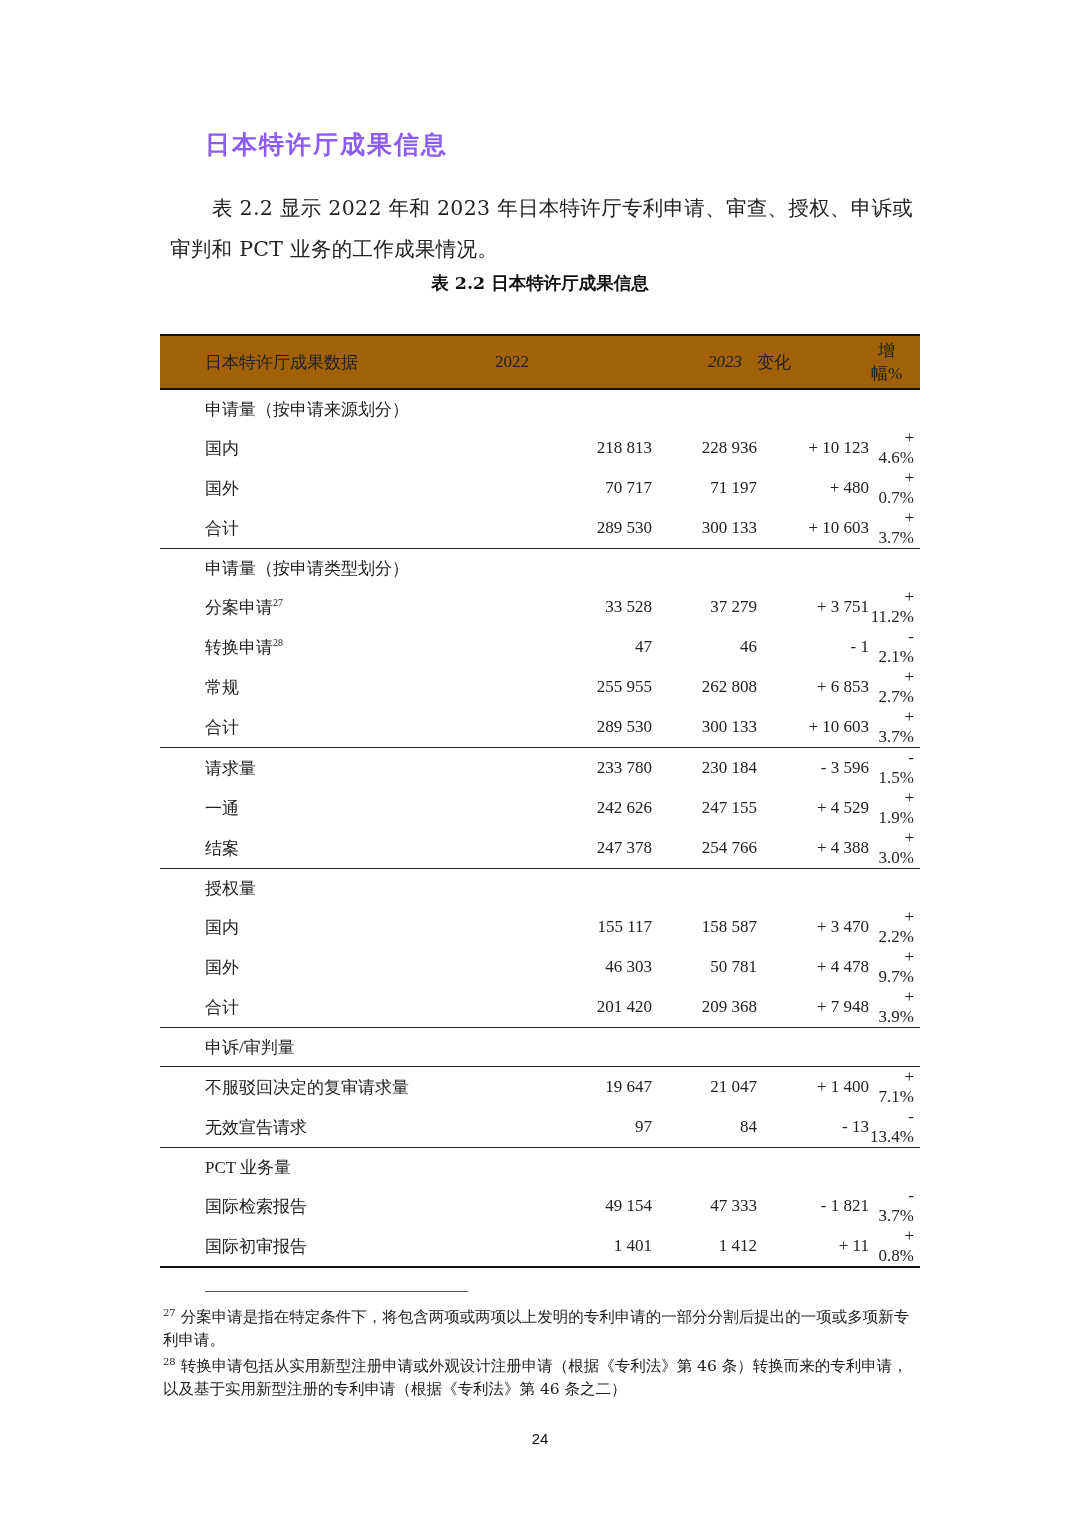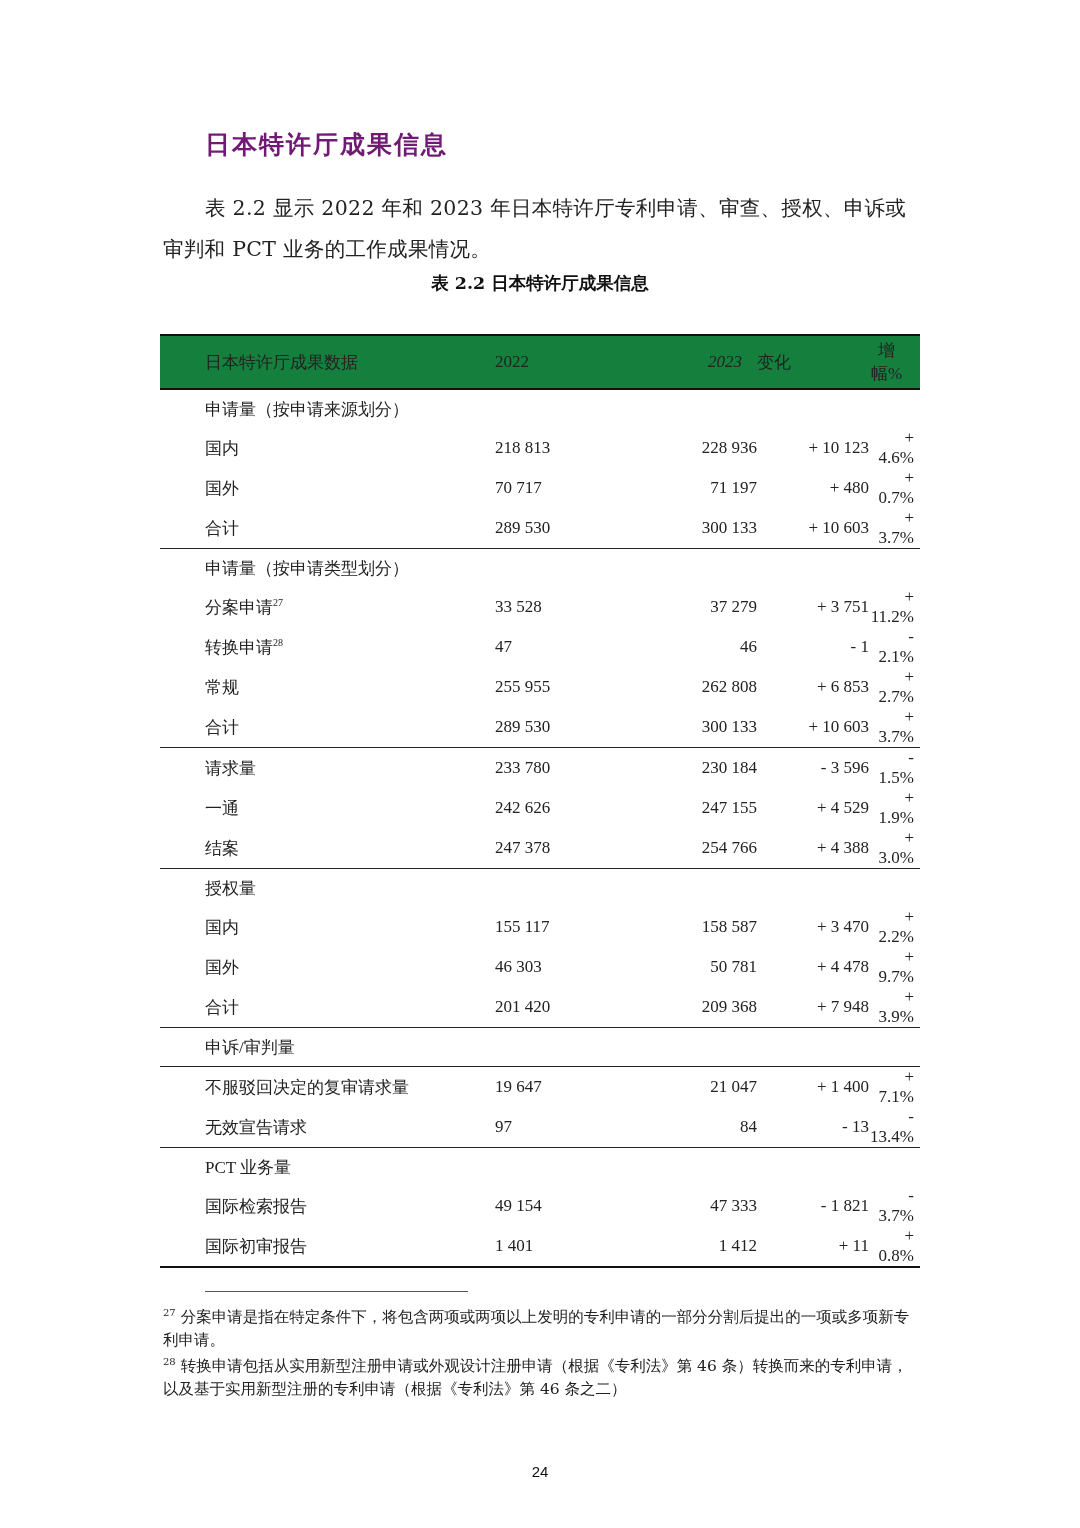--- a/index.html
+++ b/index.html
@@ -3,45 +3,45 @@
 <meta charset="utf-8">
 <style>
   html, body { margin: 0; padding: 0; background: #ffffff; }
   body {
     width: 1080px; height: 1528px; position: relative; overflow: hidden;
     font-family: "DejaVu Serif", "Liberation Serif", serif; color: #1a1a1a;
   }
   .section-heading {
     position: absolute; left: 205px; top: 128px;
     font-family: "DejaVu Sans", "Liberation Sans", sans-serif;
-    font-size: 25px; font-weight: bold; letter-spacing: 2px; color: #701a75;
+    font-size: 25px; font-weight: bold; letter-spacing: 2px; color: #8b5cf6;
   }
   .intro {
-    position: absolute; left: 163px; top: 188px; width: 760px;
+    position: absolute; left: 170px; top: 188px; width: 760px;
     font-size: 20.5px; line-height: 41px; color: #222;
     text-indent: 42px; letter-spacing: 0.3px;
   }
   .table-caption {
     position: absolute; left: 0; width: 1080px; top: 271px; text-align: center;
     font-size: 17.5px; font-weight: bold; color: #111;
     font-family: "DejaVu Serif", "Liberation Serif", serif;
   }
   table.data {
     position: absolute; left: 160px; top: 334px; width: 760px;
     border-collapse: collapse; font-size: 17px; color: #222;
     font-family: "Liberation Serif", "DejaVu Serif", serif;
   }
-  table.data thead tr { background: #15803d; }
+  table.data thead tr { background: #a16207; }
   table.data thead th {
     height: 52px; font-weight: normal; border-top: 2.5px solid #111;
     border-bottom: 2.5px solid #111; padding: 0;
   }
   table.data td { height: 38px; padding: 0; }
   table.data .c-label { text-align: left; padding-left: 45px; width: 290px; }
-  table.data .c-2022 { width: 140px; padding-right: 0; }
+  table.data .c-2022 { text-align: right; width: 140px; padding-right: 0; }
   table.data .c-2023 { text-align: right; width: 90px; }
   table.data .c-chg { text-align: right; width: 102px; }
   table.data .c-pct { text-align: right; padding-right: 6px; }
   table.data thead .c-2022 { text-align: left; padding-right: 17px; }
   table.data thead .c-2023 { text-align: right; padding-right: 15px; font-style: italic; }
   table.data thead .c-chg { text-align: left; padding-right: 10px; }
   table.data thead .c-pct { text-align: center; padding-right: 16px; }
   tr.group-end td { border-bottom: 1.8px solid #222; }
   tr.table-end td { border-bottom: 2.5px solid #111; }
   sup { font-size: 10px; vertical-align: 7px; }
@@ -49,21 +49,21 @@
     position: absolute; left: 205px; top: 1291px; width: 263px;
     border-top: 1.5px solid #555;
   }
   .footnotes {
     position: absolute; left: 163px; top: 1302px; width: 760px;
     font-size: 15.5px; line-height: 22.5px; color: #222;
   }
   .footnotes sup { font-size: 10px; vertical-align: 6px; }
   .page-number {
     position: absolute; left: 0; width: 1080px; top: 1430px; text-align: center;
-    font-family: "Liberation Sans", "DejaVu Sans", sans-serif; font-size: 15px; color: #111; margin-top: 33px;
+    font-family: "Liberation Sans", "DejaVu Sans", sans-serif; font-size: 15px; color: #111;
   }
 </style>
 </head>
 <body>
 
 <div class="section-heading">日本特许厅成果信息</div>
 
 <p class="intro" style="margin:0;">表 2.2 显示 2022 年和 2023 年日本特许厅专利申请、审查、授权、申诉或审判和 PCT 业务的工作成果情况。</p>
 
 <div class="table-caption">表 2.2 日本特许厅成果信息</div>

